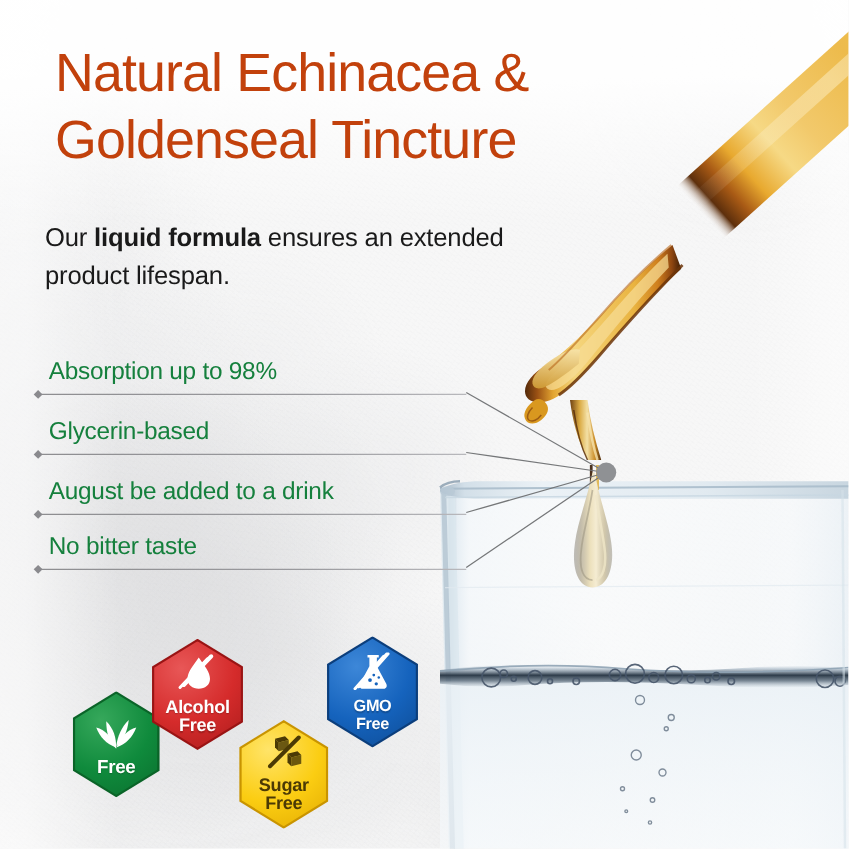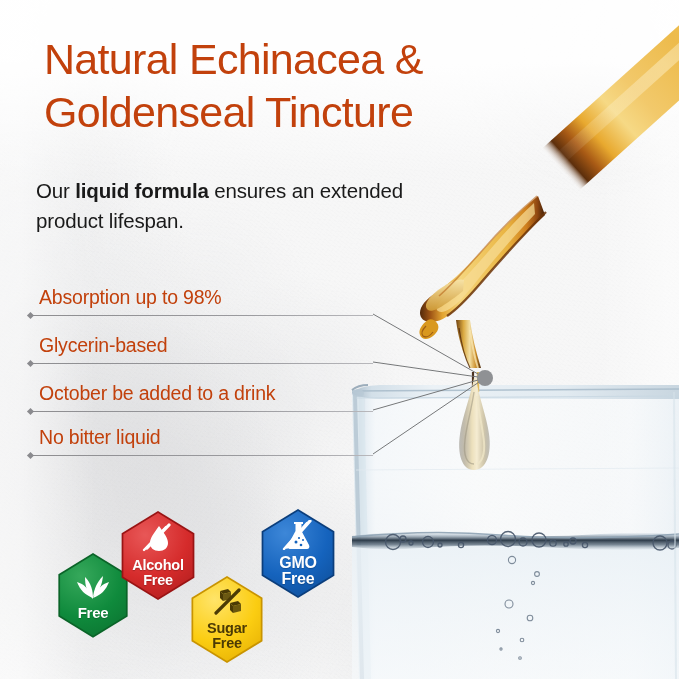--- a/index.html
+++ b/index.html
@@ -92,21 +92,21 @@
   
   .feature {
     position: absolute;
     left: 28px;
     width: 345px;
   }
   .feature-label {
     font-size: 19.5px;
     font-weight: 400;
     letter-spacing: -0.2px;
-    color: #c2410c;
+    color: #15803d;
     padding-left: 11px;
     white-space: nowrap;
   }
   .feature-rule {
     position: relative;
     margin-top: 6px;
     height: 1px;
     background: linear-gradient(90deg, #8d8d90 0%, #9a9a9e 62%, #b8b8bc 100%);
   }
   .feature-rule::before {
@@ -390,25 +390,25 @@
 
   <div class="feature" style="top:286px">
     <div class="feature-label">Absorption up to 98%</div>
     <div class="feature-rule"></div>
   </div>
   <div class="feature" style="top:334px">
     <div class="feature-label">Glycerin-based</div>
     <div class="feature-rule"></div>
   </div>
   <div class="feature" style="top:382px">
-    <div class="feature-label">October be added to a drink</div>
+    <div class="feature-label">August be added to a drink</div>
     <div class="feature-rule"></div>
   </div>
   <div class="feature" style="top:426px">
-    <div class="feature-label">No bitter liquid</div>
+    <div class="feature-label">No bitter taste</div>
     <div class="feature-rule"></div>
   </div>
 
   <div class="badges">
 
     <div class="badge" id="b-vegan" style="left: 53px; top: 553px;">
       <div class="hexwrap" id="bw-vegan" style="width: 80px; height: 84.8px;">
         <div class="hex hex-outer" id="hx-vegan-edge" style="background: rgb(10, 100, 40);"></div>
         <div class="hex" id="hx-vegan-face" style="inset: 2px; background: radial-gradient(circle at 34% 26%, rgb(54, 168, 91) 0%, rgb(15, 138, 60) 52%, rgb(10, 109, 45) 100%);"></div>
         <div class="badge-content">
@@ -479,20 +479,20 @@
               <g fill="#1563bd">
                 <circle cx="14" cy="22" r="1.5"></circle>
                 <circle cx="19" cy="25" r="1.3"></circle>
                 <circle cx="17" cy="18" r="1.1"></circle>
                 <circle cx="21" cy="20" r="1"></circle>
               </g>
               <path d="M5 27 L28 1" stroke="#ffffff" stroke-width="3.2" stroke-linecap="round"></path>
               <path d="M2 29 L25 3" stroke="#ffffff" stroke-width="2.4" stroke-linecap="round"></path>
             </svg>
           </span>
-          <span class="badge-text" style="color: rgb(255, 255, 255); font-size: 16px;">GMO
+          <span class="badge-text" style="color: rgb(255, 255, 255); font-size: 13px;">GMO
 Free</span>
         </div>
       </div>
     </div>
 
   </div>
 </div>
 
 </body></html>

